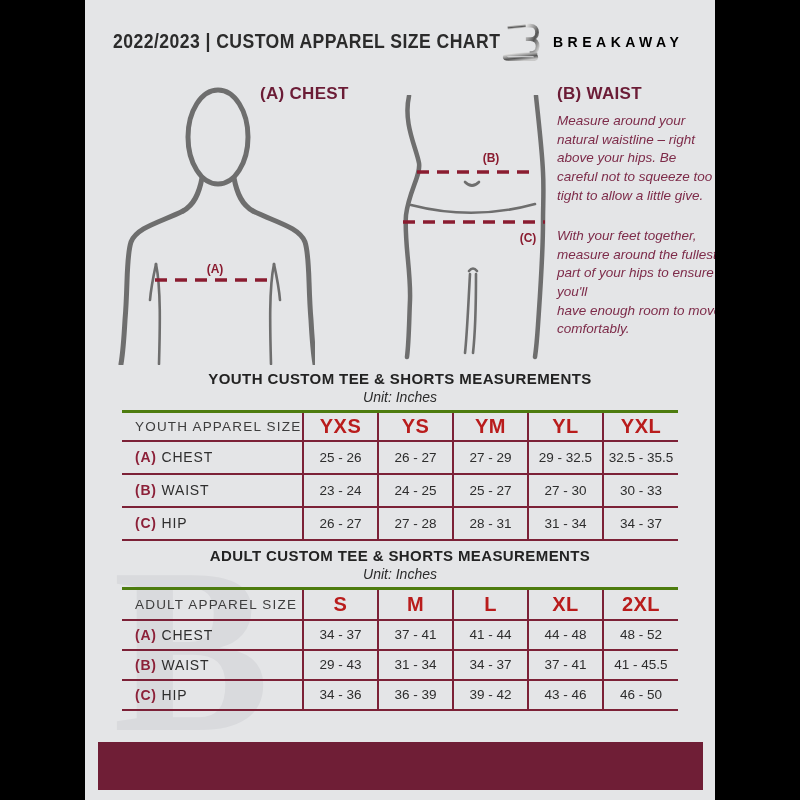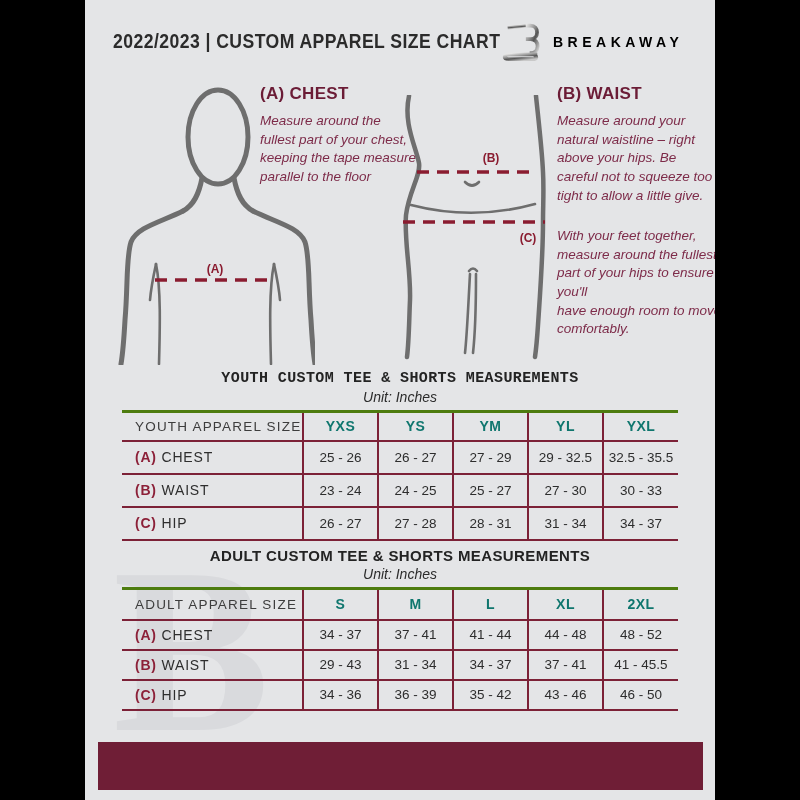--- a/index.html
+++ b/index.html
@@ -47,41 +47,41 @@
   }
   
   .watermark {
     position:absolute; left:28px; top:560px;
     font-family:"Liberation Serif", serif;
     font-size:235px; font-weight:bold; line-height:0.78;
     color:#d9dadd; z-index:0; user-select:none;
   }
   
   .tbl-section { position:absolute; left:0; width:630px; text-align:center; z-index:1; }
-  .sec-youth-title { top:370px;font-family:Liberation Mono, monospace; } .sec-youth-unit { top:389px; }
+  .sec-youth-title { top:370px; } .sec-youth-unit { top:389px; }
   .sec-adult-title { top:547px; } .sec-adult-unit { top:566px; }
   .tbl-title { font-size:15px; font-weight:bold; color:#232323; letter-spacing:0.4px; }
   .tbl-unit  { font-size:14px; font-style:italic; color:#2c2c2c; }
   table {
     position:absolute; left:37px; width:556px;
     border-collapse:collapse; z-index:1;
     background:transparent;
   }
   .tbl-youth { top:410px; } .tbl-adult { top:587px; }
   table tr { border-top:2px solid #7c2137; }
   table thead tr { border-top:3px solid #4d7c0f; }
   table { border-bottom:2px solid #7c2137; }
   th, td { border-left:2px solid #7c2137; text-align:center; vertical-align:middle; }
   th:first-child, td:first-child { border-left:none; text-align:left; padding-left:13px; }
   .col-label { width:181px; }
   .col-size  { width:75px; }
   .tbl-youth thead tr { height:29px; } .tbl-youth tbody tr { height:33px; }
   .tbl-adult thead tr { height:31px; } .tbl-adult tbody tr { height:30px; }
   .size-header-label { font-size:13.5px; font-weight:normal; color:#3d3d3d; letter-spacing:1.2px; }
-  .size-letter { font-size:14px; font-weight:bold; color:#0f766e; letter-spacing:0.5px; }
+  .size-letter { font-size:20px; font-weight:bold; color:#b91c1c; letter-spacing:0.5px; }
   .row-prefix { font-weight:bold; color:#8c2038; }
   .row-label  { font-size:14px; color:#2e2e2e; letter-spacing:0.8px; }
   .cell-val   { font-size:13.5px; color:#2d2d2d; }
   
   .footer-bar {
     position:absolute; left:13px; top:742px;
     width:605px; height:48px;
     background:#6f1e36; z-index:2;
   }
   svg { display:block; }
@@ -126,21 +126,20 @@
       <path d="M41,184 C46,208 45,248 44,284"></path>
       <path d="M159,184 C162,198 164,208 165,220"></path>
       <path d="M159,184 C154,208 155,248 156,284"></path>
     </g>
     <line x1="40" y1="200" x2="159" y2="200" stroke="#8a1c30" stroke-width="3.5" stroke-dasharray="12 8"></line>
     <text x="100" y="193" text-anchor="middle" font-size="12" font-weight="bold" fill="#8a1c30">(A)</text>
   </svg>
 
   <div class="guide-block gb-chest">
     <div class="m-heading">(A) CHEST</div>
-    <div class="m-body">Measure around the fullest part of your chest, keeping the tape measure parallel to the floor</div>
   </div>
 
   <svg class="fig fig-hips" width="155" height="265" viewBox="0 0 155 265">
     <g fill="none" stroke="#6e6e6e" stroke-width="4.5" stroke-linecap="round">
       <path d="M14,1 C8,28 21,52 24,68 C26,80 14,96 11,120 C9,146 16,176 15,205 C14,228 14,246 12,262"></path>
       <path d="M141,1 C144,30 147,55 148,77 C149,95 148,110 148,127 C148,160 145,200 143,230 C142,245 141,255 140,262"></path>
     </g>
     <g fill="none" stroke="#6e6e6e" stroke-width="2.6" stroke-linecap="round">
       <path d="M70,87 Q77,94 84,87"></path>
       <path d="M16,110 Q78,126 140,109"></path>
@@ -234,21 +233,21 @@
         <td class="cell-val">29 - 43</td>
         <td class="cell-val">31 - 34</td>
         <td class="cell-val">34 - 37</td>
         <td class="cell-val">37 - 41</td>
         <td class="cell-val">41 - 45.5</td>
       </tr>
       <tr>
         <td class="row-label"><span class="row-prefix">(C)</span> <span>HIP</span></td>
         <td class="cell-val">34 - 36</td>
         <td class="cell-val">36 - 39</td>
-        <td class="cell-val">35 - 42</td>
+        <td class="cell-val">39 - 42</td>
         <td class="cell-val">43 - 46</td>
         <td class="cell-val">46 - 50</td>
       </tr>
     </tbody>
   </table>
 
   <div class="footer-bar"></div>
 
 </div>
 

